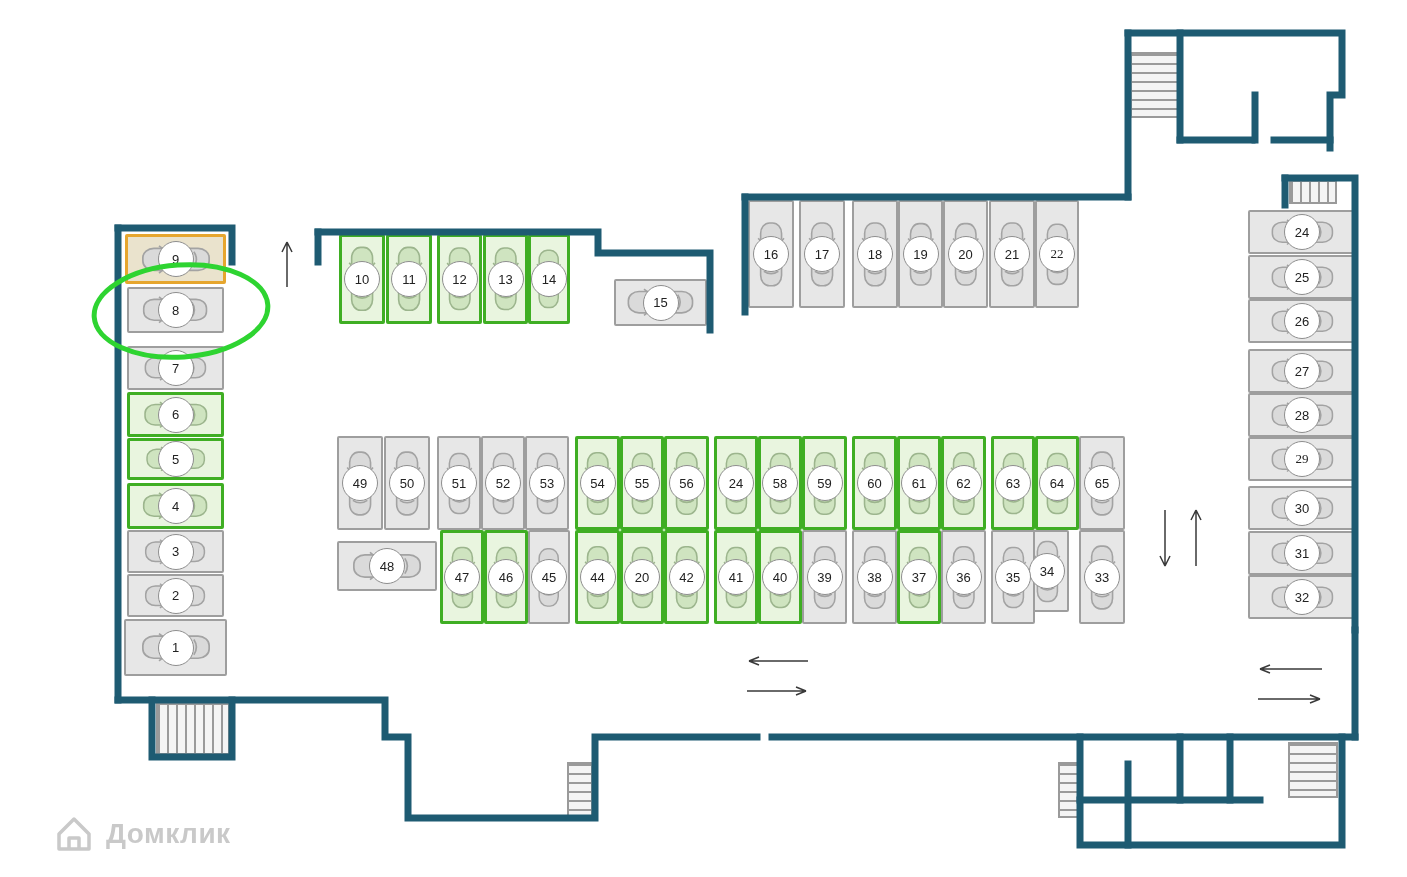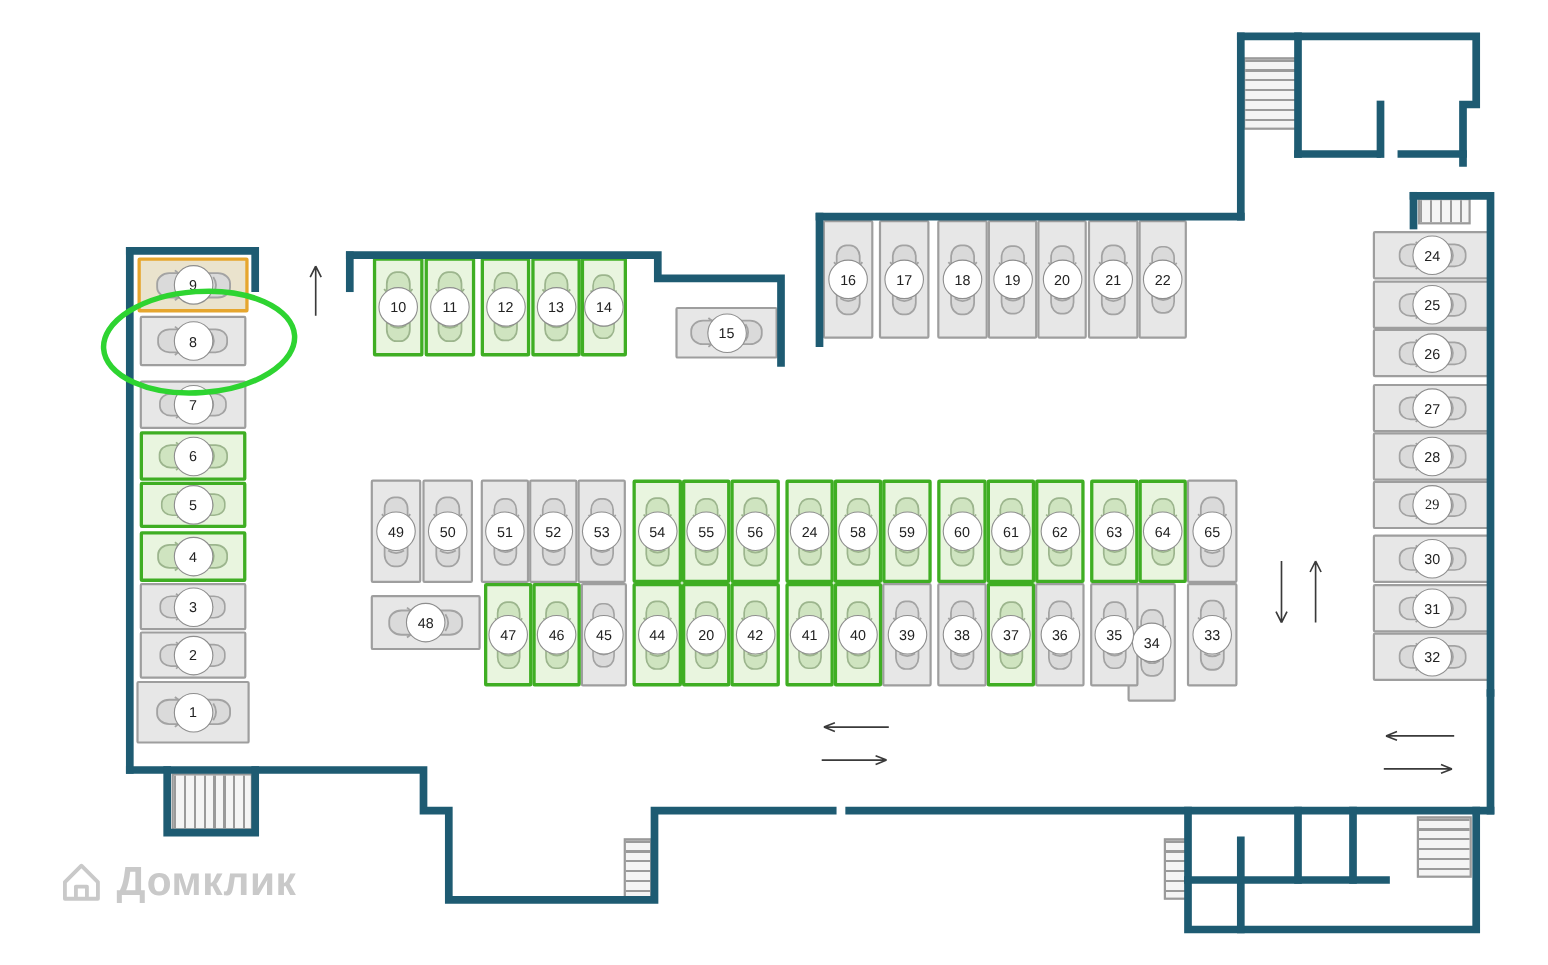--- a/index.html
+++ b/index.html
@@ -16,22 +16,22 @@
        width:34px;height:34px;border-radius:50%;background:#fff;border:1px solid #8e8e8e;
        display:flex;align-items:center;justify-content:center;font-size:13px;color:#222;z-index:2;}
   svg.car{display:block;}
   #walls,#annot,#arrows{position:absolute;inset:0;pointer-events:none;}
   #walls{z-index:3;}
   #arrows{z-index:3;}
   #annot{z-index:6;}
   .stairs{position:absolute;z-index:2;border:2px solid #9a9a9a;background-color:#f4f4f4;box-sizing:border-box;}
   .rungs-h{background-image:repeating-linear-gradient(to bottom,#9a9a9a 0 2px,transparent 2px 9px);}
   .rungs-v{background-image:repeating-linear-gradient(to right,#9a9a9a 0 2px,transparent 2px 9px);}
-  #watermark{position:absolute;left:52px;top:780px;z-index:7;display:flex;align-items:center;gap:10px;
-             color:#c9c9c9;font-size:37px;font-weight:bold;letter-spacing:.5px;user-select:none;}
+  #watermark{position:absolute;left:52px;top:812px;z-index:7;display:flex;align-items:center;gap:10px;
+             color:#c9c9c9;font-size:28px;font-weight:bold;letter-spacing:.5px;user-select:none;}
 </style>
 </head>
 <body>
 
 <div id="page">
 
   <svg width="0" height="0" style="position:absolute">
     <defs>
       <symbol id="car-top" viewBox="0 0 40 84">
         <rect x="7" y="3" width="26" height="78" rx="11" ry="13" fill="var(--car-body,#dadada)" stroke="var(--car-line,#a3a3a3)" stroke-width="2"></rect>
@@ -164,21 +164,21 @@
           <use href="#car-top"></use>
         </svg>
         <div class="num">20</div>
       </div>
       <div class="stall busy" style="left: 989px; top: 200px; width: 46px; height: 108px;">
         <svg width="32.199999999999996" height="90.72" viewBox="0 0 40 84" class="car">
           <use href="#car-top"></use>
         </svg>
         <div class="num">21</div>
       </div>
-      <div class="stall busy" style="left: 1035px; top: 200px; width: 44px; height: 108px;">
+      <div class="stall busy" style="left: 1035px; top: 200px; width: 44px; height: 108px; font-family: Liberation Serif, serif;">
         <svg width="30.799999999999997" height="90.72" viewBox="0 0 40 84" class="car">
           <use href="#car-top"></use>
         </svg>
         <div class="num">22</div>
       </div>
       <div class="stall busy" style="left: 1248px; top: 210px; width: 108px; height: 44px;">
         <svg width="30.799999999999997" height="86.4" viewBox="0 0 40 84" class="car" style="transform: rotate(-90deg);">
           <use href="#car-top"></use>
         </svg>
         <div class="num">24</div>
@@ -230,21 +230,21 @@
           <use href="#car-top"></use>
         </svg>
         <div class="num">32</div>
       </div>
       <div class="stall busy" style="left: 1079px; top: 530px; width: 46px; height: 94px;">
         <svg width="32.199999999999996" height="78.96" viewBox="0 0 40 84" class="car">
           <use href="#car-top"></use>
         </svg>
         <div class="num">33</div>
       </div>
-      <div class="stall busy" style="left: 1025px; top: 530px; width: 44px; height: 108px;">
+      <div class="stall busy" style="left: 1025px; top: 530px; width: 44px; height: 82px;">
         <svg width="30.799999999999997" height="78.96" viewBox="0 0 40 84" class="car">
           <use href="#car-top"></use>
         </svg>
         <div class="num">34</div>
       </div>
       <div class="stall busy" style="left: 991px; top: 530px; width: 44px; height: 94px;">
         <svg width="30.799999999999997" height="78.96" viewBox="0 0 40 84" class="car">
           <use href="#car-top"></use>
         </svg>
         <div class="num">35</div>

